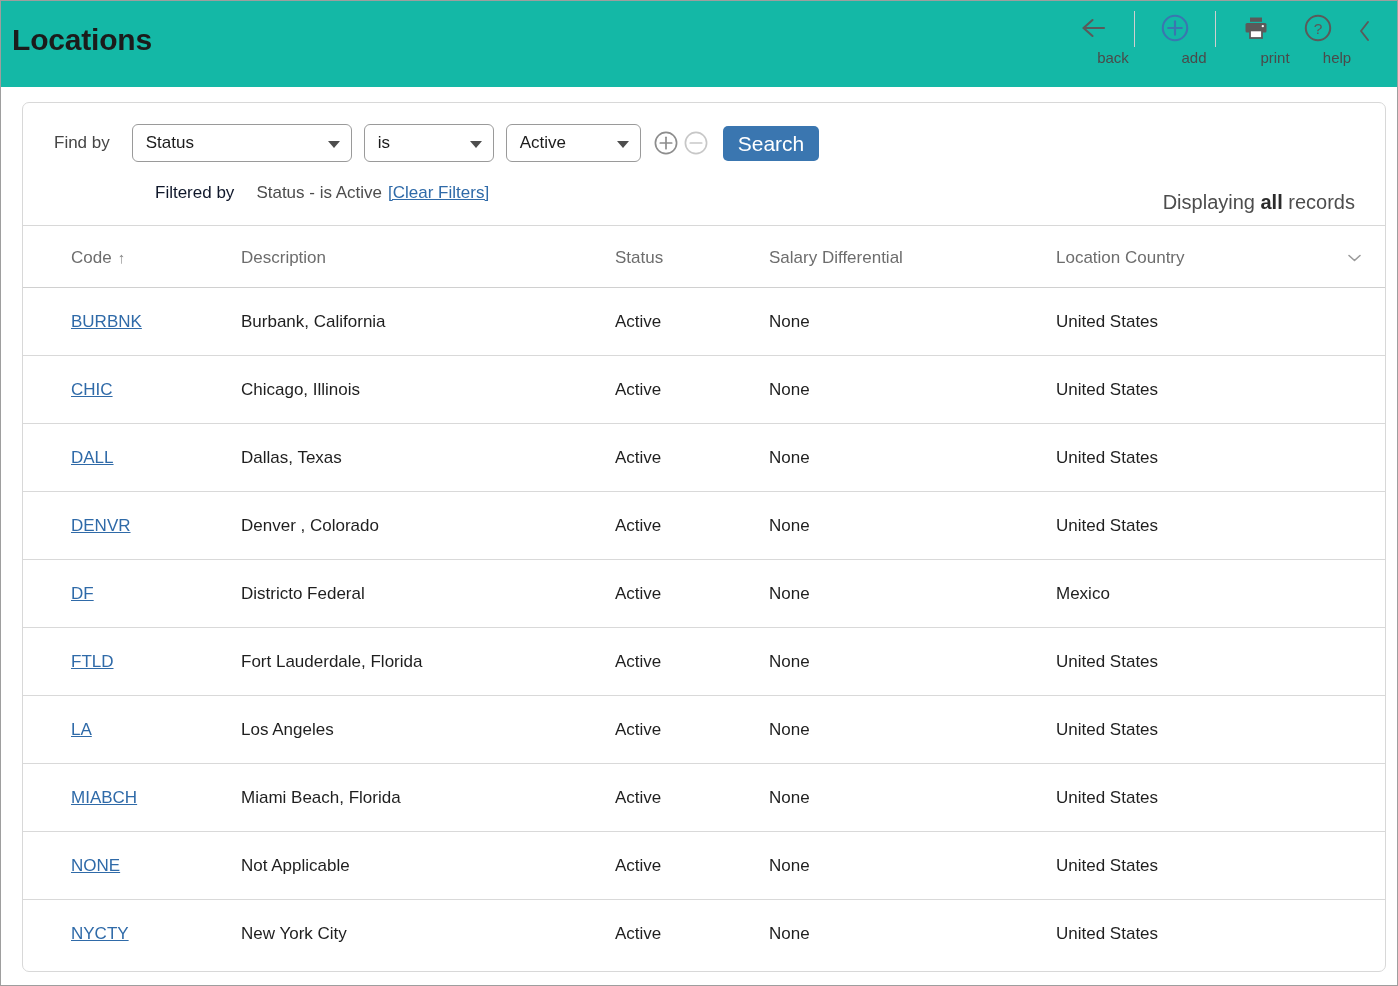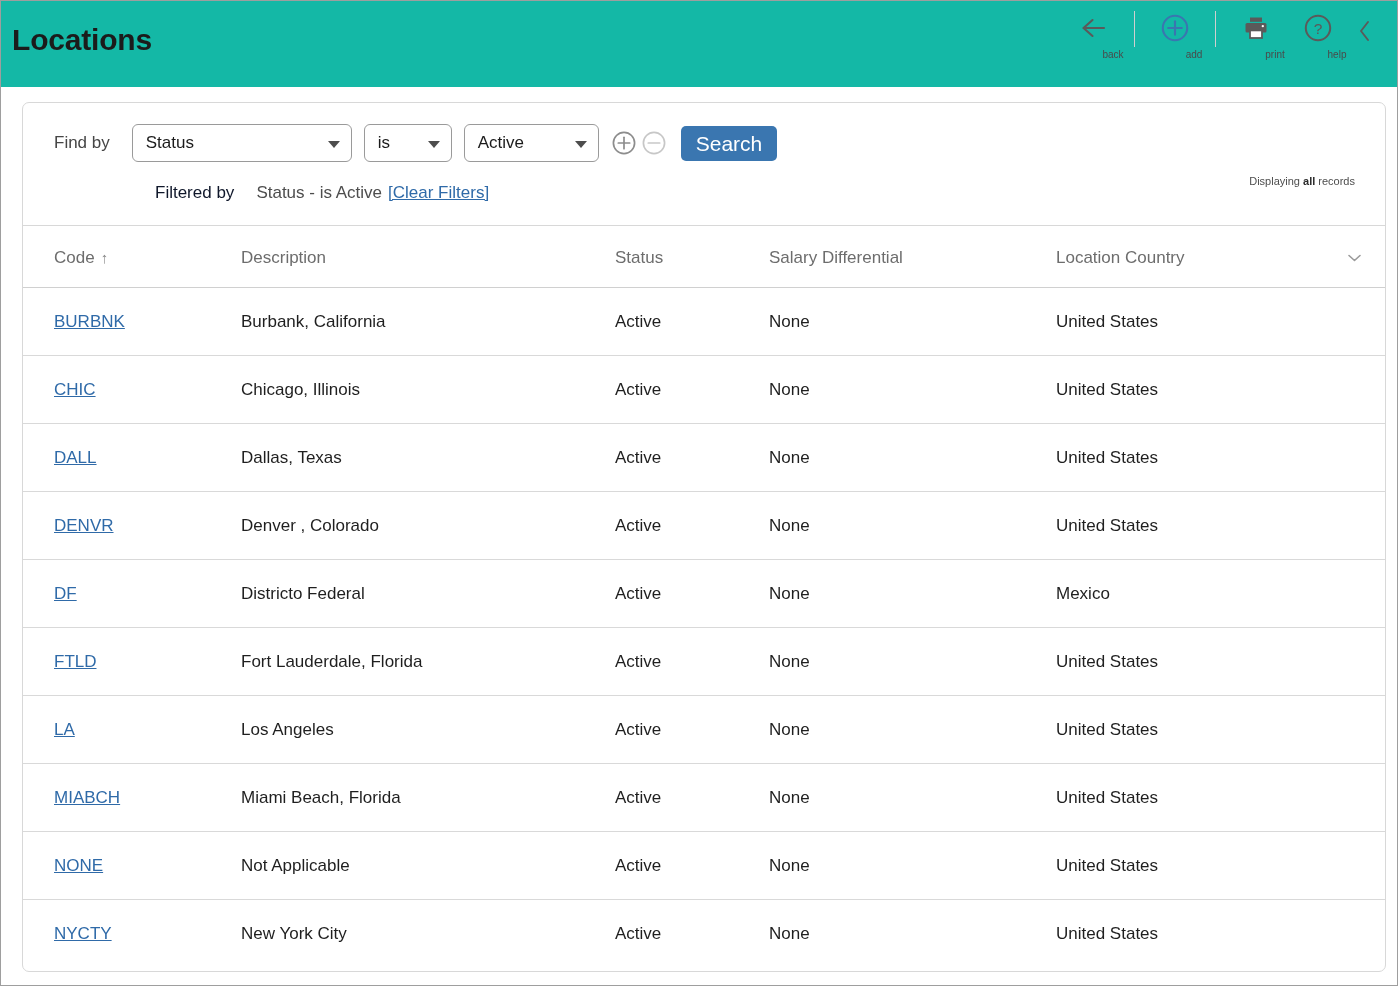--- a/index.html
+++ b/index.html
@@ -61,21 +61,21 @@
   }
 
   .tool-glyph {
     height: 38px;
     display: flex;
     align-items: center;
     justify-content: center;
   }
 
   .tool-label {
-    font-size: 10px;
+    font-size: 15px;
     color: #4a4a4a;
     margin-top: 3px;
     line-height: 1;
     margin-left: 38px;
   }
 
   .tool-sep {
     width: 1px;
     height: 36px;
     background: #cfcfcf;
@@ -136,21 +136,21 @@
     display: flex;
     align-items: center;
     padding: 0 32px 0 13px;
     font-size: 17px;
     color: #1b1b1b;
     cursor: pointer;
     margin-right: 12px;
   }
 
   #select-field { width: 220px; }
-  #select-operator { width: 88px; }
+  #select-operator { width: 130px; }
   #select-value { width: 135px; }
 
   .caret {
     position: absolute;
     right: 11px;
     top: 50%;
     margin-top: -2px;
     width: 0;
     height: 0;
     border-left: 6px solid transparent;
@@ -193,22 +193,22 @@
   #clear-filters {
     margin-left: 6px;
     color: #2f6aa8;
     text-decoration: underline;
     cursor: pointer;
   }
 
   #displaying {
     position: absolute;
     right: 30px;
-    top: 72px;
-    font-size: 11px;
+    top: 88px;
+    font-size: 20px;
     color: #4d4d4d;
     white-space: nowrap;
   }
   #displaying b { font-weight: bold; color: #2b2b2b; }
 
   
   #grid { width: 100%; }
 
   #grid-head {
     position: relative;
@@ -247,21 +247,21 @@
     white-space: nowrap;
   }
 
   .cell a {
     color: #2f6aa8;
     text-decoration: underline;
     cursor: pointer;
   }
 
   
-  .col-code    { left: 31px; text-align: center; }
+  .col-code    { left: 48px; text-align: center; }
   .col-desc    { left: 218px; }
   .col-status  { left: 592px; }
   .col-salary  { left: 746px; }
   .col-country { left: 1033px; }
 </style>
 </head>
 <body>
 
 <div id="page">
 

